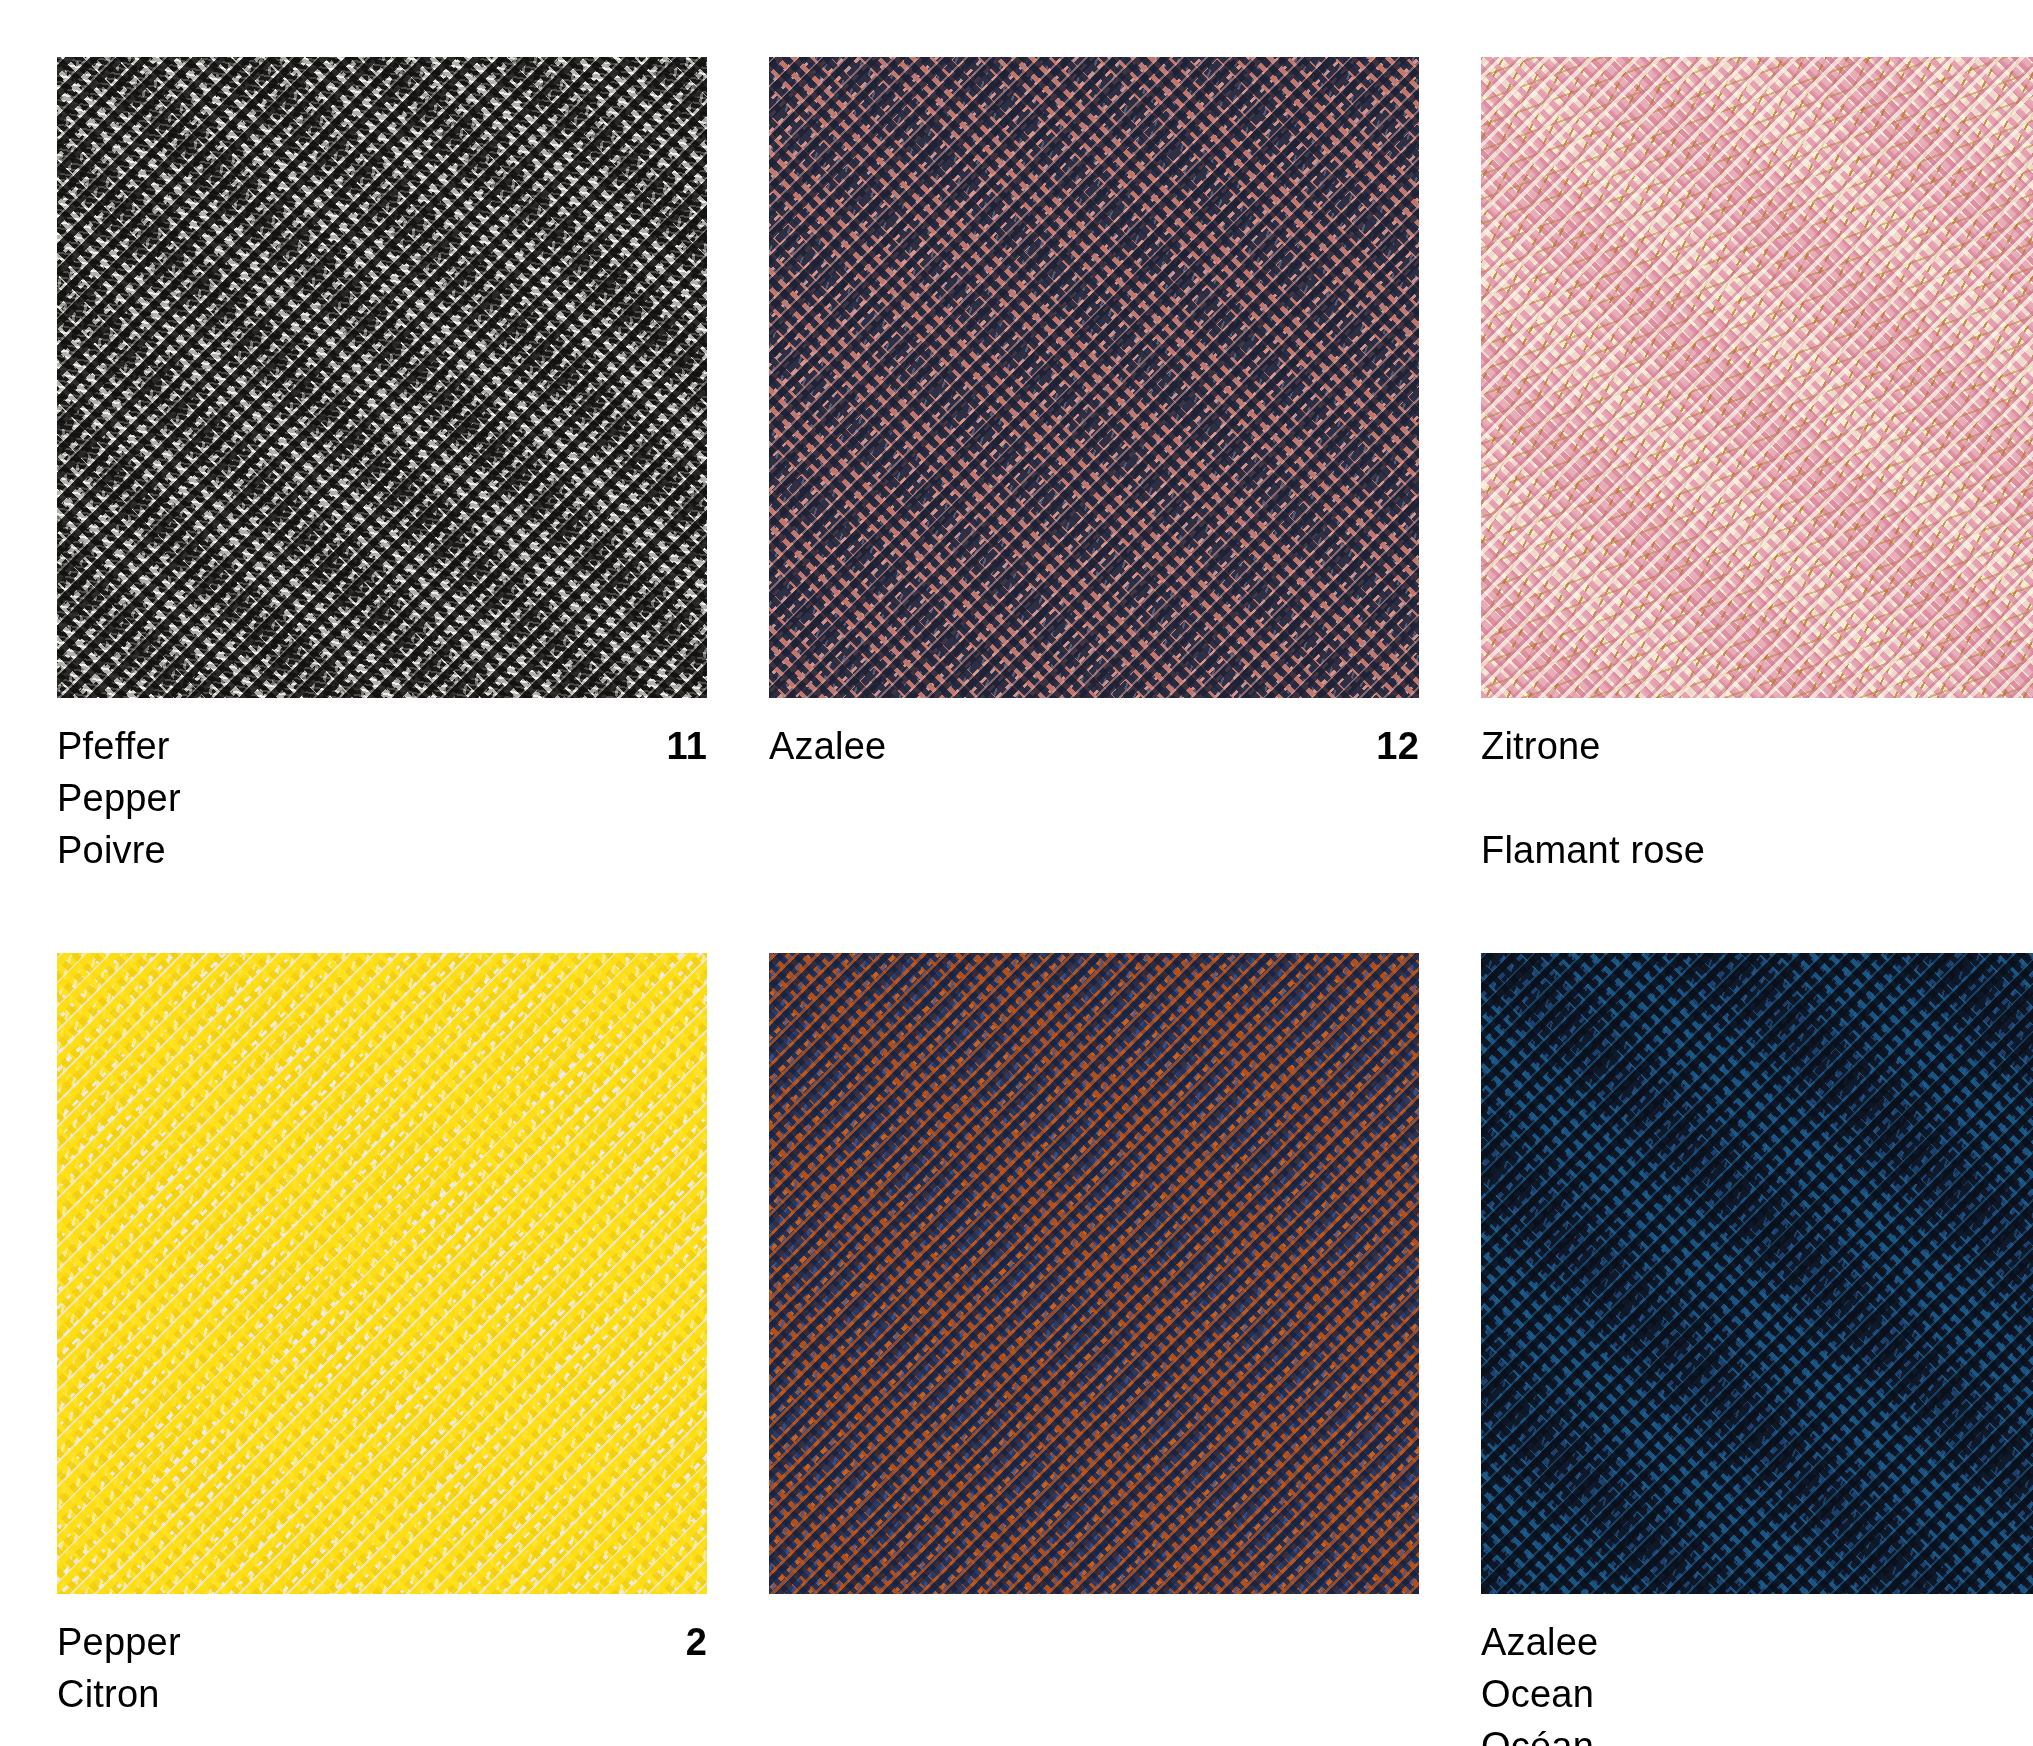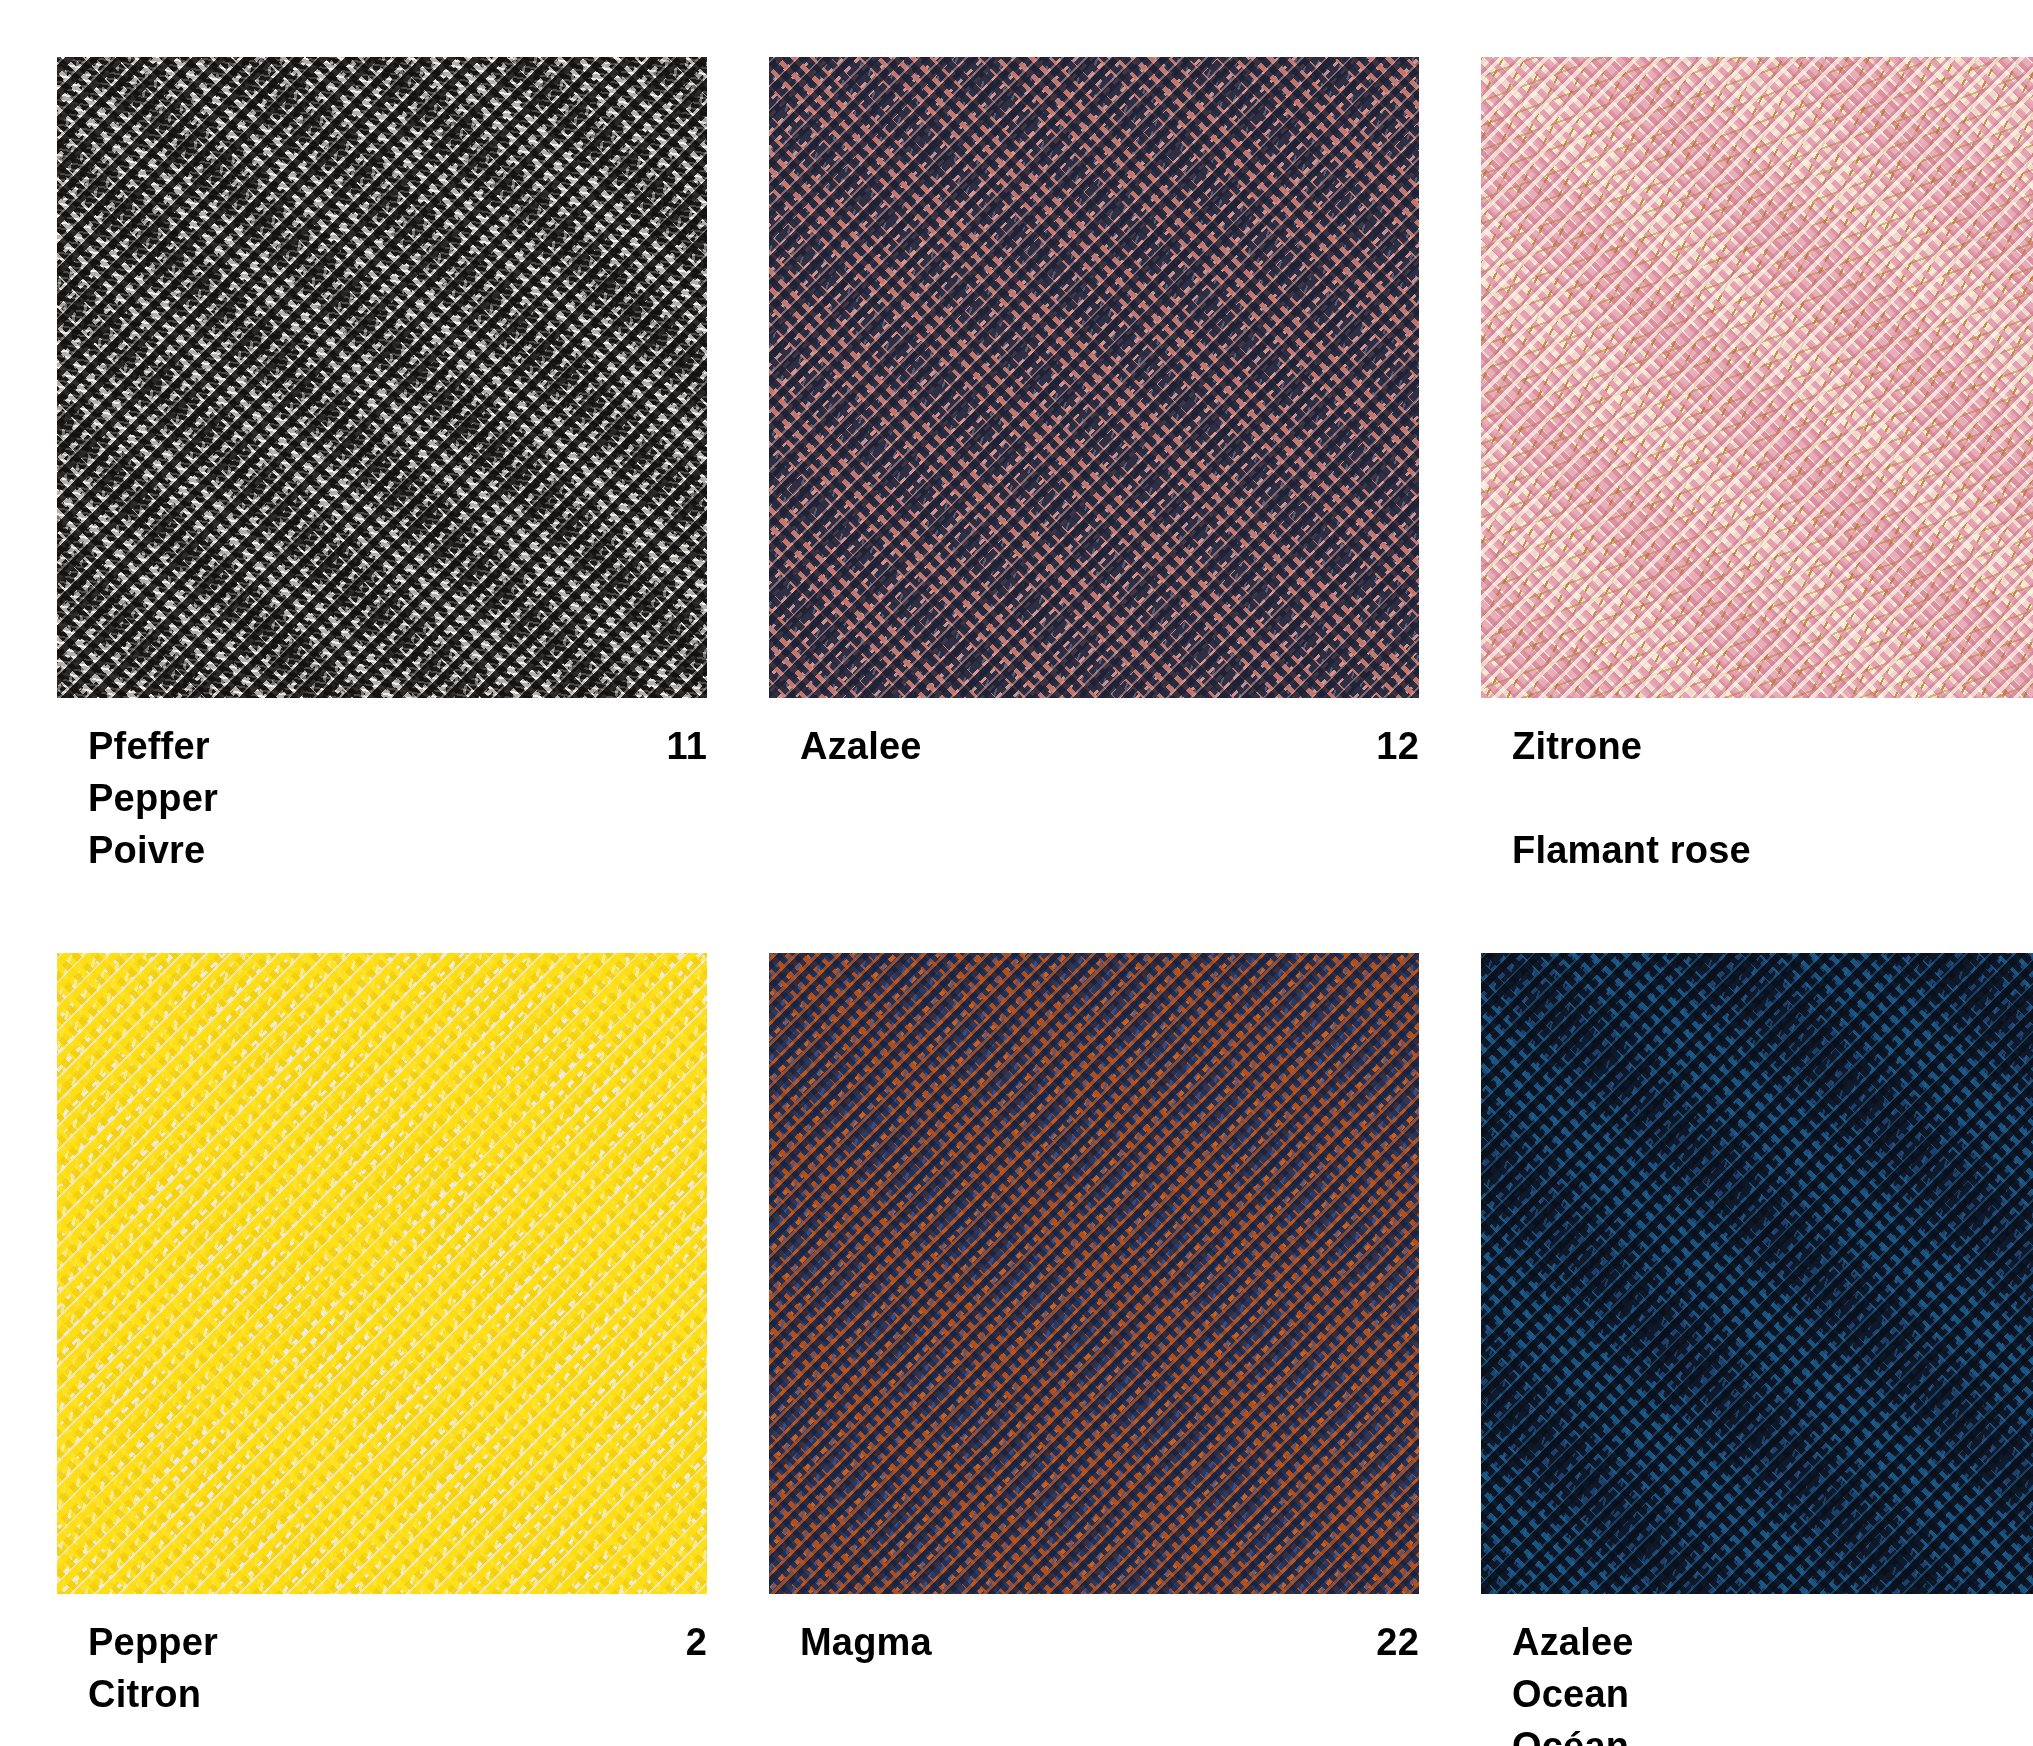--- a/index.html
+++ b/index.html
@@ -235,26 +235,25 @@
   }
   .caption-row {
     display: flex;
     align-items: baseline;
     justify-content: space-between;
     width: 650px;
   }
   .name-de, .name-en, .name-fr {
     font-size: 38px;
     line-height: 52px;
-    font-weight: 700;
+    font-weight: 400;
     letter-spacing: 0.2px;
     color: #000;
     white-space: pre;
     min-height: 52px;
-    margin-left: 31px;
   }
   .code {
     font-size: 38px;
     line-height: 52px;
     font-weight: 700;
     color: #000;
     letter-spacing: 0.2px;
     margin-left: 40px;
   }
 </style>
@@ -327,24 +326,20 @@
       </div>
     </div>
 
     <div class="swatch-cell">
       <div class="swatch sw-magma">
         <div class="weave l1"></div>
         <div class="weave l2"></div>
         <div class="weave l3"></div>
       </div>
       <div class="caption">
-        <div class="caption-row">
-          <span class="name-de">Magma</span>
-          <span class="code">22</span>
-        </div>
         <div class="name-en"></div>
         <div class="name-fr"></div>
       </div>
     </div>
 
     <div class="swatch-cell">
       <div class="swatch sw-ozean">
         <div class="weave l1"></div>
         <div class="weave l2"></div>
         <div class="weave l3"></div>

